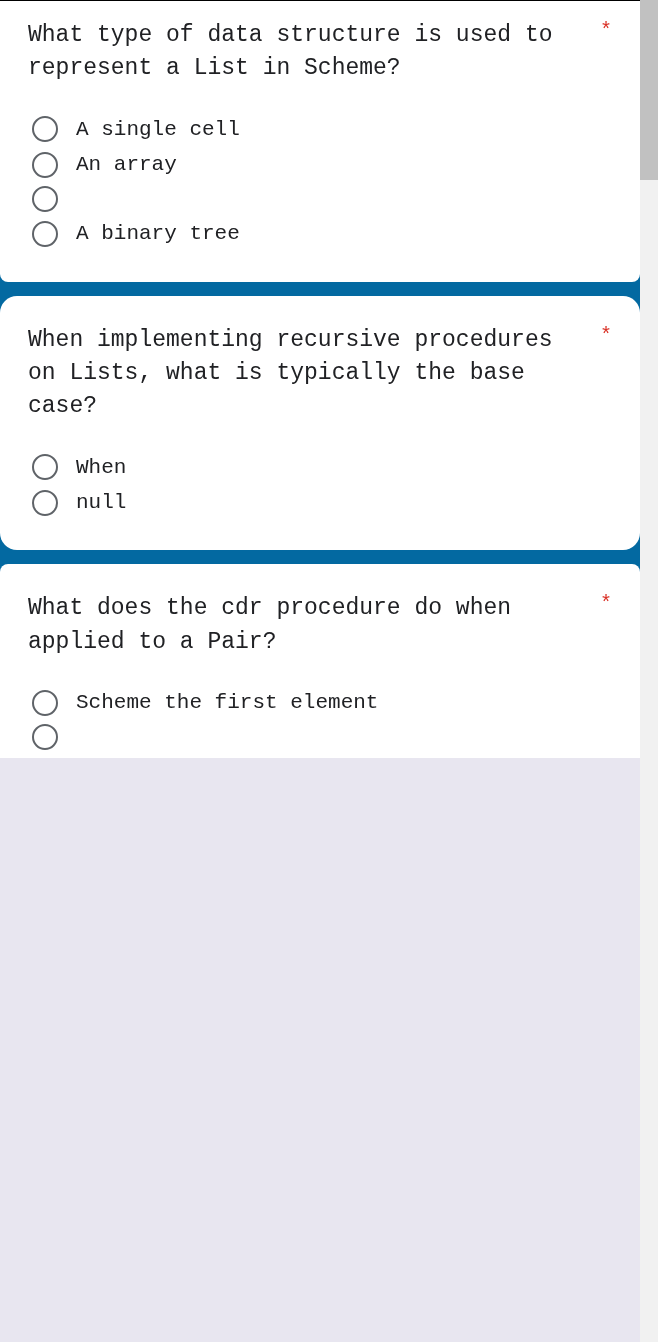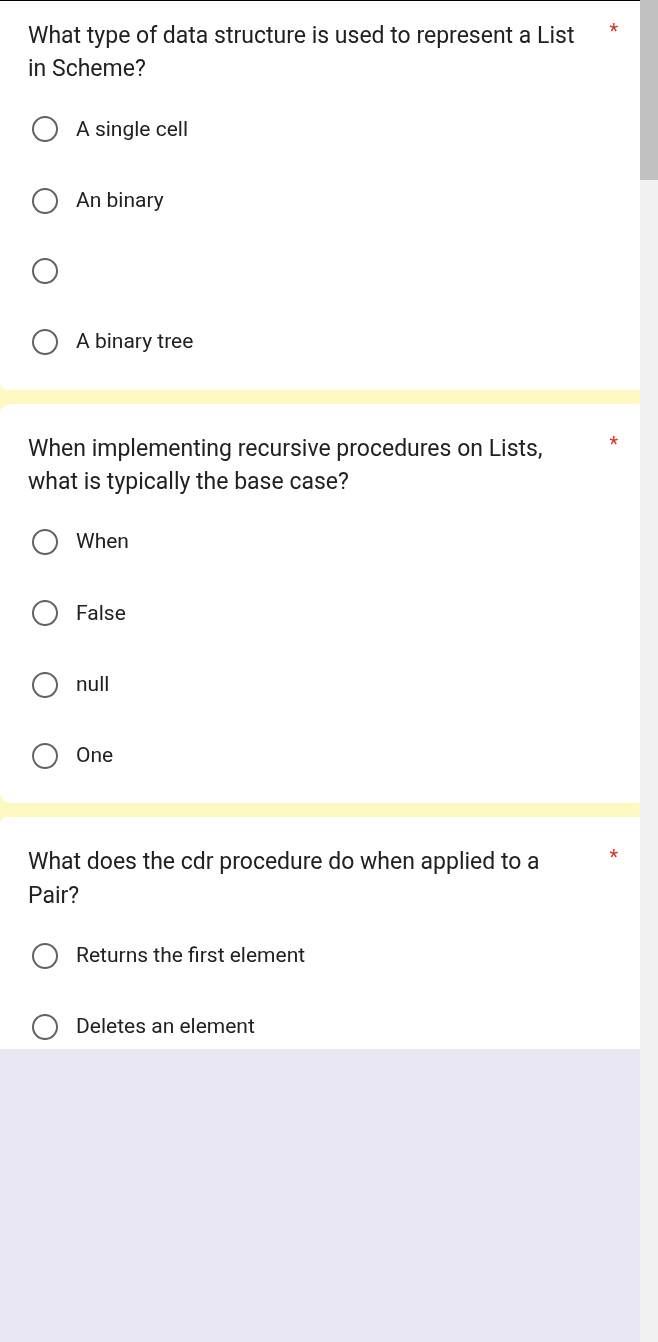--- a/index.html
+++ b/index.html
@@ -9,26 +9,27 @@
     }
     body {
       font-family: 'Roboto', 'Google Sans', Arial, sans-serif;
       background: #e8e6f0;
       width: 658px;
       margin: 0;
       padding: 0;
       color: #202124;
     }
     .form-container {
-      padding: 0 12px 0 0;
-      background: #fef9c3;
+      padding: 0 18px 0 0;
+      background: #0369a1;
+      font-family: Liberation Mono, monospace;
     }
     .question-card {
       background: #ffffff;
-      border-radius: 11px;
+      border-radius: 17px;
       margin-bottom: 14px;
       padding: 28px 28px 34px 28px;
       position: relative;
     }
     .question-card:first-child {
       border-top: 1px solid #000;
       border-radius: 0 0 8px 8px;
       padding-top: 18px;
     }
     .question-header {
@@ -46,21 +47,21 @@
     }
     .required-star {
       color: #d93025;
       font-size: 20px;
       line-height: 1;
       margin-top: 2px;
     }
     .options-list {
       display: flex;
       flex-direction: column;
-      gap: 44px;
+      gap: 8px;
       padding-left: 4px;
     }
     .option-row {
       display: flex;
       align-items: center;
       cursor: pointer;
     }
     .radio-circle {
       width: 26px;
       height: 26px;
@@ -107,21 +108,21 @@
       <div class="question-text">What type of data structure is used to represent a List in Scheme?</div>
       <div class="required-star">*</div>
     </div>
     <div class="options-list">
       <div class="option-row">
         <div class="radio-circle"></div>
         <div class="option-label">A single cell</div>
       </div>
       <div class="option-row">
         <div class="radio-circle"></div>
-        <div class="option-label">An binary</div>
+        <div class="option-label">An array</div>
       </div>
       <div class="option-row">
         <div class="radio-circle"></div>
       </div>
       <div class="option-row">
         <div class="radio-circle"></div>
         <div class="option-label">A binary tree</div>
       </div>
     </div>
   </div>
@@ -131,46 +132,37 @@
       <div class="question-text">When implementing recursive procedures on Lists, what is typically the base case?</div>
       <div class="required-star">*</div>
     </div>
     <div class="options-list">
       <div class="option-row">
         <div class="radio-circle"></div>
         <div class="option-label">When</div>
       </div>
       <div class="option-row">
         <div class="radio-circle"></div>
-        <div class="option-label">False</div>
-      </div>
-      <div class="option-row">
-        <div class="radio-circle"></div>
         <div class="option-label">null</div>
-      </div>
-      <div class="option-row">
-        <div class="radio-circle"></div>
-        <div class="option-label">One</div>
       </div>
     </div>
   </div>
 
   <div class="question-card last-card">
     <div class="question-header">
       <div class="question-text">What does the cdr procedure do when applied to a Pair?</div>
       <div class="required-star">*</div>
     </div>
     <div class="options-list">
       <div class="option-row">
         <div class="radio-circle"></div>
-        <div class="option-label">Returns the first element</div>
+        <div class="option-label">Scheme the first element</div>
       </div>
       <div class="option-row">
         <div class="radio-circle"></div>
-        <div class="option-label">Deletes an element</div>
       </div>
     </div>
   </div>
 
 </div>
 
 <div class="scrollbar">
   <div class="scrollbar-thumb"></div>
 </div>
 

